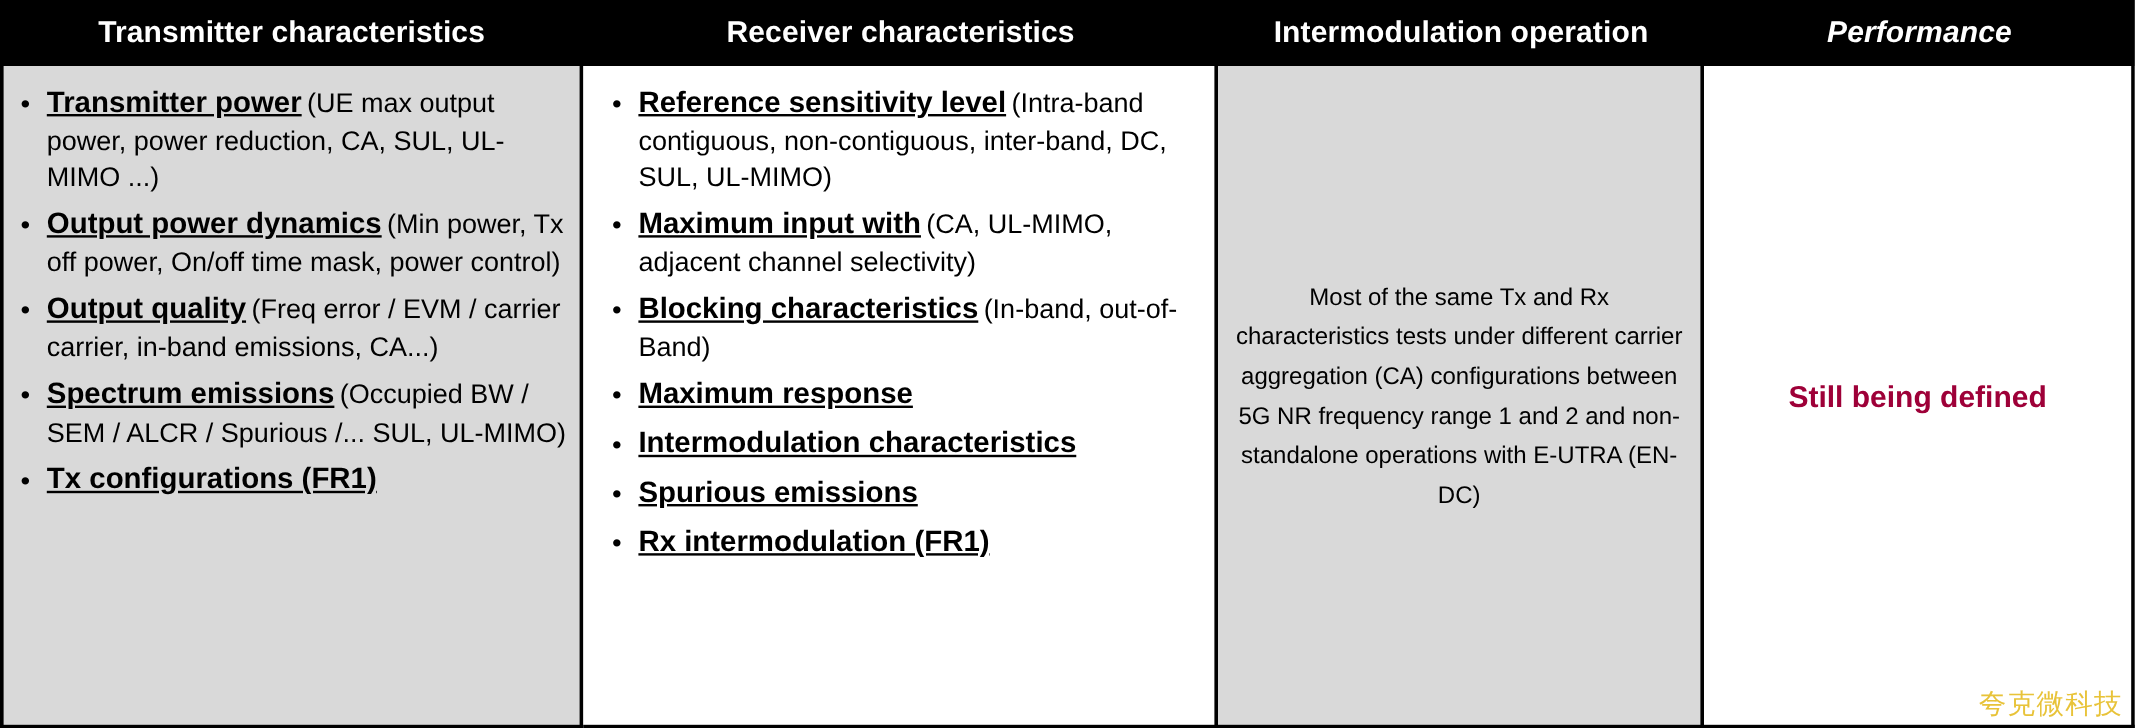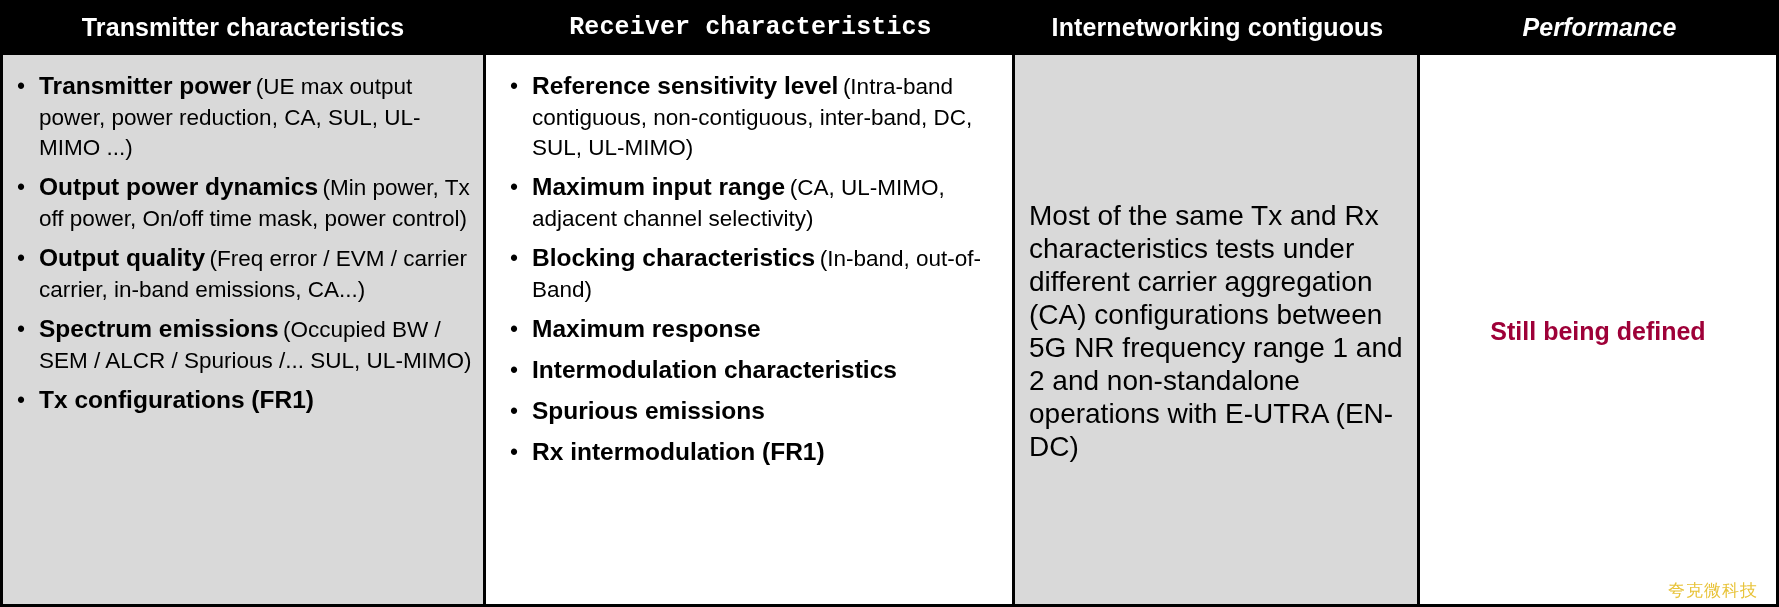--- a/index.html
+++ b/index.html
@@ -28,21 +28,21 @@
     display: flex;
     align-items: center;
     justify-content: center;
     color: #ffffff;
     font-weight: bold;
     font-size: 25px;
     letter-spacing: 0.1px;
     white-space: nowrap;
   }
   .hc-1 { width: 486px; }
-  .hc-2 { width: 529px; font-family: Liberation Mono, monospace; }
+  .hc-2 { width: 529px; }
   .hc-3 { width: 405px; }
   .hc-4 { width: 359px; font-style: italic; }
 
   
   .body-row {
     display: flex;
     width: 1779px;
     height: 552px;
   }
   .cell {
@@ -89,41 +89,43 @@
   }
   .bullet-body {
     flex: 1 1 auto;
   }
   .bullet-title {
     font-weight: bold;
     font-size: 24.5px;
     line-height: 34px;
     color: #000000;
     white-space: nowrap;
+    text-decoration: underline;
   }
   .bullet-sub {
     font-weight: normal;
     font-size: 22.5px;
     line-height: 30px;
     color: #000000;
   }
   .cell-2 .bullet-list { padding: 14px 6px 0 24px; }
   .cell-2 .bullet-title { font-size: 24.5px; text-align: right; }
   .cell-2 .bullet-sub { font-size: 22.5px; }
 
   
   .para-cell {
     display: flex;
     align-items: center;
     justify-content: center;
     height: 552px;
     padding: 0 14px;
   }
   .para-text {
-    font-size: 28px;
+    text-align: center;
+    font-size: 20px;
     line-height: 33px;
     color: #000000;
   }
 
   
   .perf-cell {
     display: flex;
     align-items: center;
     justify-content: center;
     height: 552px;
@@ -133,42 +135,42 @@
     text-align: center;
     font-size: 25px;
     font-weight: bold;
     color: #9e0038;
     white-space: nowrap;
   }
 
   
   .watermark {
     position: absolute;
-    right: 21px;
+    right: 10px;
     bottom: 5px;
-    font-size: 17px;
+    font-size: 23px;
     color: #e8c339;
     letter-spacing: 1px;
     pointer-events: none;
   }
 </style>
 </head>
 <body>
 
 <div class="table-wrap">
 
   <div class="header-row">
     <div class="header-cell hc-1">
       <span>Transmitter characteristics</span>
     </div>
     <div class="header-cell hc-2">
       <span>Receiver characteristics</span>
     </div>
     <div class="header-cell hc-3">
-      <span>Internetworking contiguous</span>
+      <span>Intermodulation operation</span>
     </div>
     <div class="header-cell hc-4">
       <span>Performance</span>
     </div>
   </div>
 
   <div class="body-row">
 
     <div class="cell cell-1">
       <div class="bullet-list">
@@ -222,21 +224,21 @@
           <span class="bullet-dot">•</span>
           <span class="bullet-body">
             <span class="bullet-title">Reference sensitivity level</span>
             <span class="bullet-sub">(Intra-band contiguous, non-contiguous, inter-band, DC, SUL, UL-MIMO)</span>
           </span>
         </div>
 
         <div class="bullet-item">
           <span class="bullet-dot">•</span>
           <span class="bullet-body">
-            <span class="bullet-title">Maximum input range</span>
+            <span class="bullet-title">Maximum input with</span>
             <span class="bullet-sub">(CA, UL-MIMO, adjacent channel selectivity)</span>
           </span>
         </div>
 
         <div class="bullet-item">
           <span class="bullet-dot">•</span>
           <span class="bullet-body">
             <span class="bullet-title">Blocking characteristics</span>
             <span class="bullet-sub">(In-band, out-of-Band)</span>
           </span>

